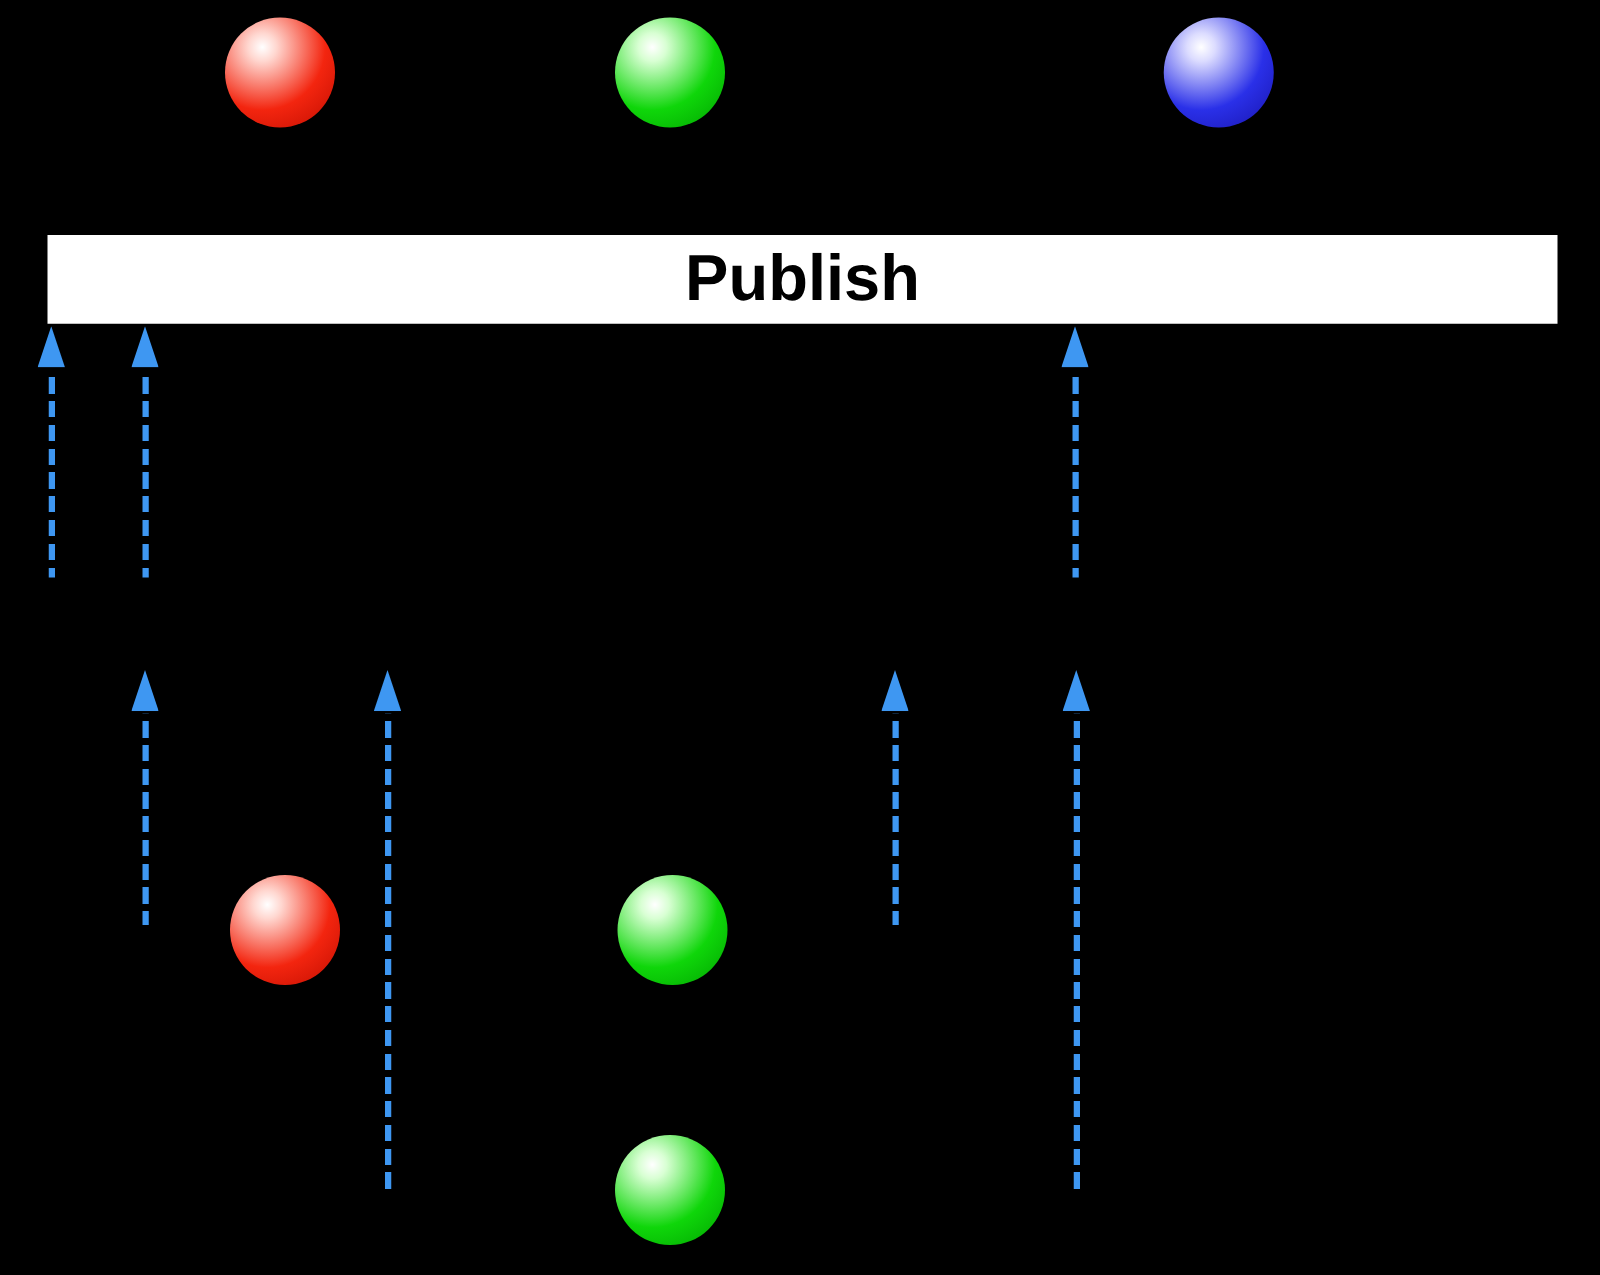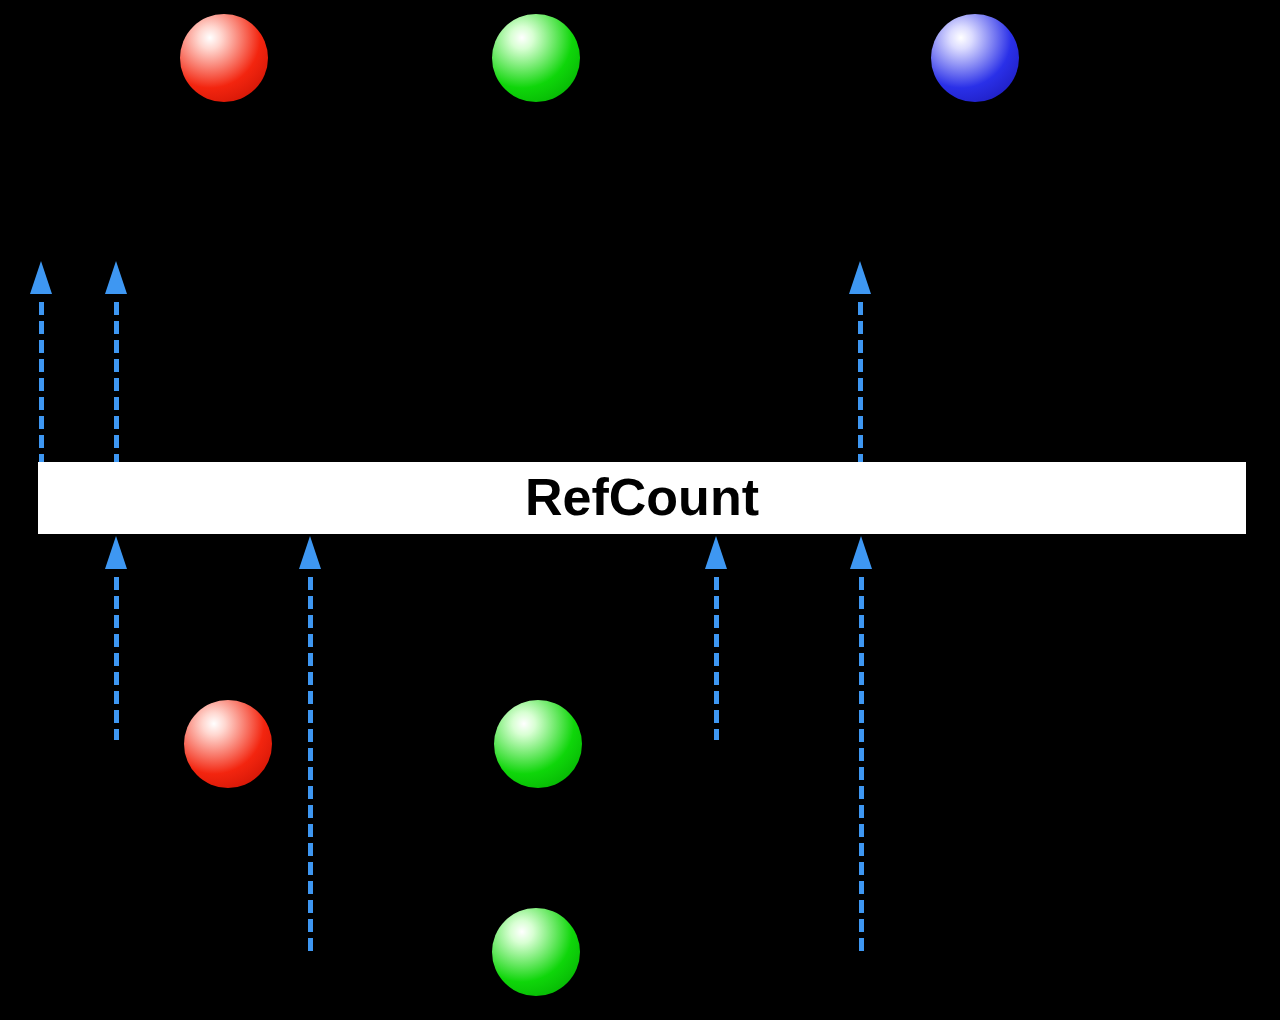--- a/index.html
+++ b/index.html
@@ -45,24 +45,24 @@
   .arrow-tail {
     width: 5px;
     margin: 2px auto 0 auto;
   }
 </style>
 </head>
 <body>
 
 <div id="stage" style="background: rgb(0, 0, 0);">
 
+  <div class="operator-box" id="box-publish" style="left: 38px; top: 188px; width: 1208px; height: 71px;">
+    <span class="operator-label">Publish</span>
+  </div>
 
-  <div class="operator-box" id="box-refcount" style="left: 38px; top: 462px; width: 1208px; height: 72px;">
-    <span class="operator-label">RefCount</span>
-  </div>
 
 <div class="marble" style="left: 180px; top: 14px; width: 88px; height: 88px; background: radial-gradient(circle at 34% 27%, rgb(255, 255, 255) 0%, rgb(255, 215, 208) 13%, rgb(243, 37, 15) 58%, rgb(192, 13, 0) 100%);"></div>
     <div class="marble" style="left: 492px; top: 14px; width: 88px; height: 88px; background: radial-gradient(circle at 34% 27%, rgb(255, 255, 255) 0%, rgb(216, 255, 211) 13%, rgb(15, 214, 10) 58%, rgb(0, 163, 0) 100%);"></div>
     <div class="marble" style="left: 931px; top: 14px; width: 88px; height: 88px; background: radial-gradient(circle at 34% 27%, rgb(255, 255, 255) 0%, rgb(220, 220, 255) 13%, rgb(42, 48, 232) 58%, rgb(24, 19, 173) 100%);"></div>
     <div class="marble" style="left: 184px; top: 700px; width: 88px; height: 88px; background: radial-gradient(circle at 34% 27%, rgb(255, 255, 255) 0%, rgb(255, 215, 208) 13%, rgb(243, 37, 15) 58%, rgb(192, 13, 0) 100%);"></div>
     <div class="marble" style="left: 494px; top: 700px; width: 88px; height: 88px; background: radial-gradient(circle at 34% 27%, rgb(255, 255, 255) 0%, rgb(216, 255, 211) 13%, rgb(15, 214, 10) 58%, rgb(0, 163, 0) 100%);"></div>
     <div class="marble" style="left: 492px; top: 908px; width: 88px; height: 88px; background: radial-gradient(circle at 34% 27%, rgb(255, 255, 255) 0%, rgb(216, 255, 211) 13%, rgb(15, 214, 10) 58%, rgb(0, 163, 0) 100%);"></div>
     <div class="arrow" style="left: 30px; top: 261px; width: 22px; height: 201px;">
       <div class="arrow-head" style="background: rgb(62, 151, 242);"></div>
       <div class="arrow-tail" style="height: 166px; background: repeating-linear-gradient(transparent 0px, transparent 6px, rgb(62, 151, 242) 6px, rgb(62, 151, 242) 19px);"></div>

